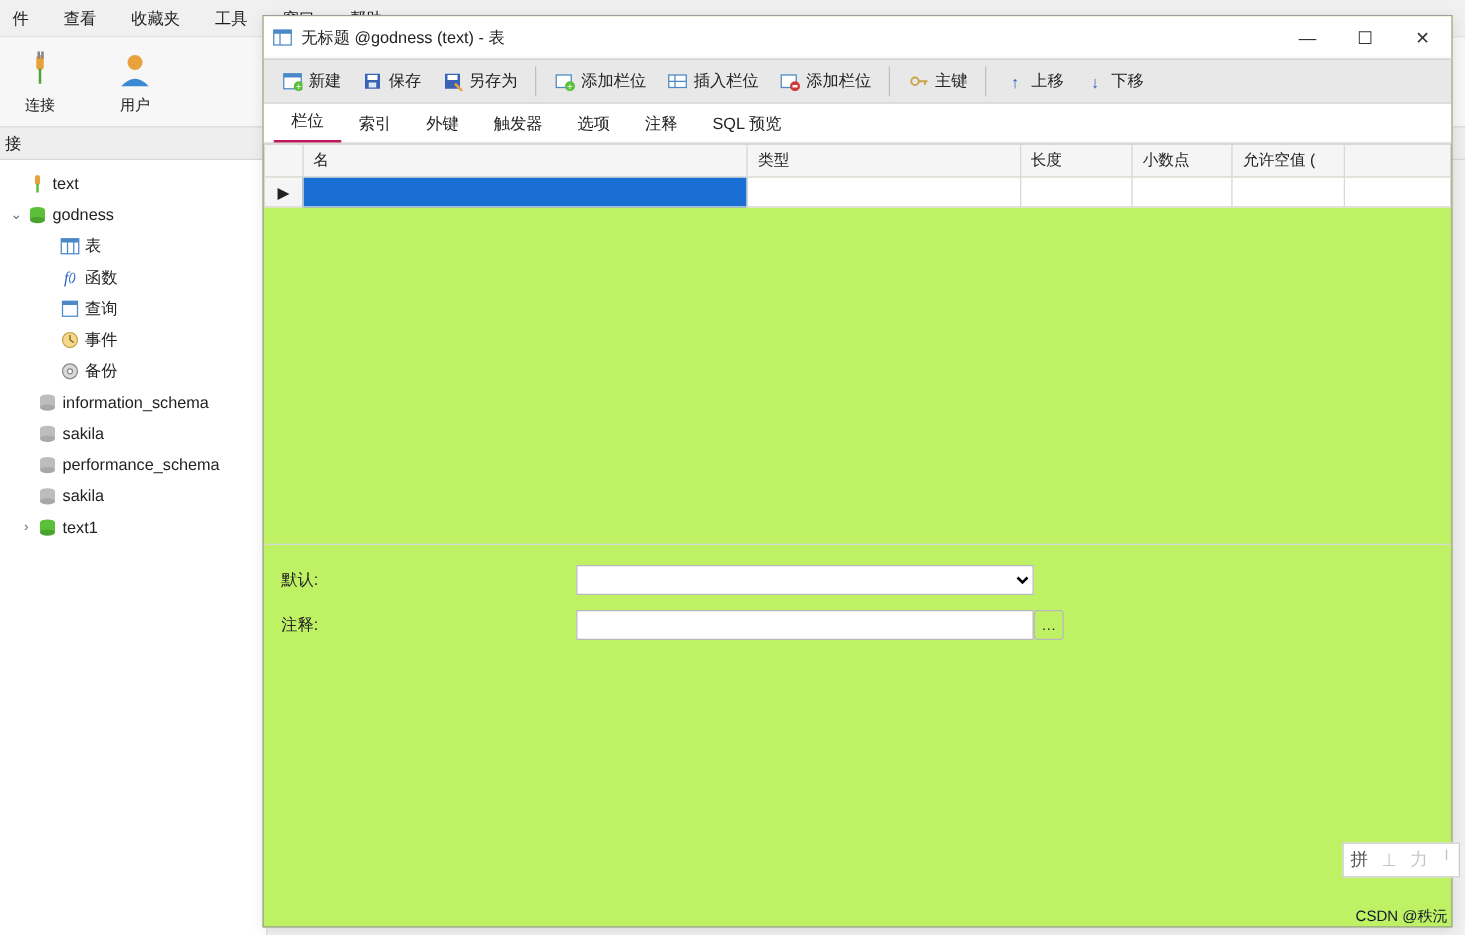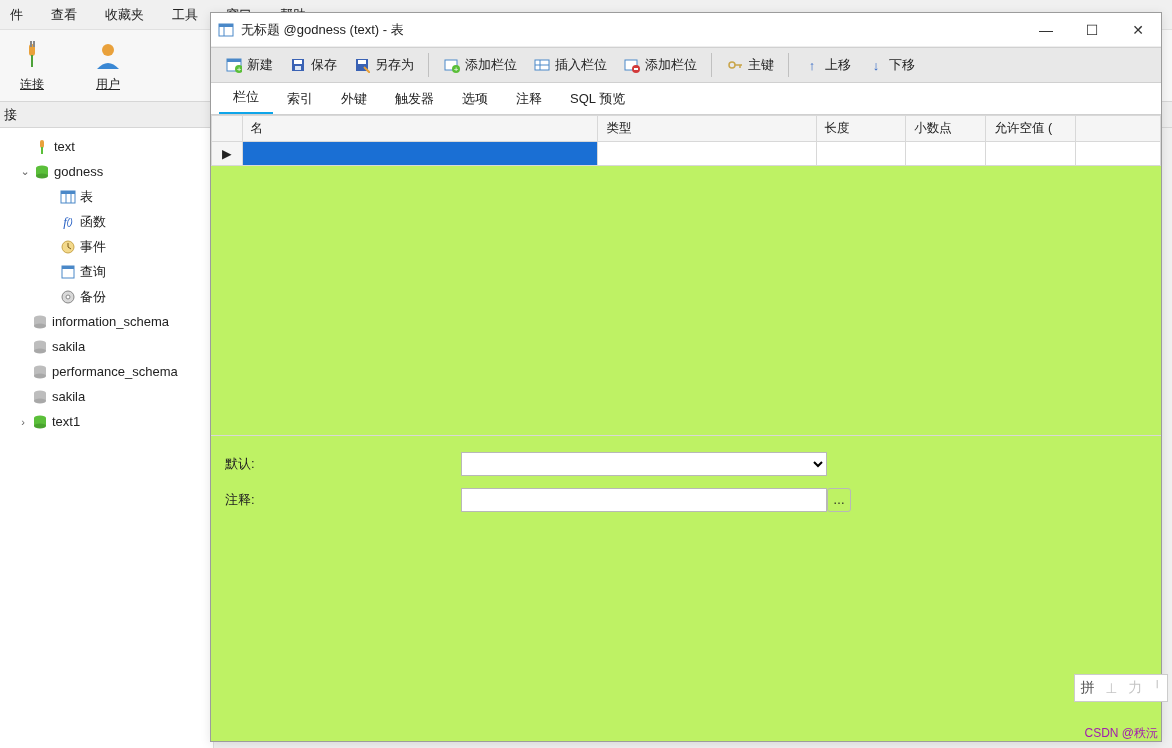--- a/index.html
+++ b/index.html
@@ -40,21 +40,20 @@
     gap: 40px;
     padding-left: 14px;
     position: relative;
   }
   .bg-tb-item {
     display: flex;
     flex-direction: column;
     align-items: center;
     gap: 2px;
     cursor: pointer;
-    text-decoration: underline;
   }
   .bg-tb-icon {
     width: 36px; height: 36px;
     display: flex; align-items: center; justify-content: center;
   }
   .bg-tb-label { font-size: 12px; }
 
   .bg-sub {
     height: 26px;
     background: #eee;
@@ -74,31 +73,30 @@
     border-right: 1px solid #dcdcdc;
     overflow: hidden;
     padding-top: 6px;
   }
   .node {
     display: flex; align-items: center;
     height: 25px;
     padding-left: 6px;
     white-space: nowrap;
     cursor: default;
-    margin-left: 12px;
   }
   .node .twisty {
     width: 14px; color: #666; font-size: 11px;
     text-align: center;
   }
   .node .icon {
     width: 20px; display: inline-flex; align-items: center; justify-content: center;
   }
   .node .label { padding-left: 2px; }
-  .ind1 { padding-left: 4px; }
+  .ind1 { padding-left: 14px; }
   .ind2 { padding-left: 46px; }
   .sel {}
 
   
   .win {
     position: absolute;
     left: 210px;
     top: 12px;
     width: 952px;
     height: 730px;
@@ -171,21 +169,21 @@
     border-bottom: 1px solid #d0d0d0;
   }
   .wtab {
     padding: 6px 14px;
     font-size: 13px;
     cursor: pointer;
     color: #222;
   }
   .wtab.active {
     font-weight: normal;
-    border-bottom: 2px solid #0ea5e9;
+    border-bottom: 2px solid #be185d;
   }
 
   .grid-area {
     flex: 0 0 320px;
     overflow: hidden;
   }
   .grid {
     width: 100%;
     border-collapse: collapse;
   }
@@ -225,21 +223,21 @@
     display: flex; align-items: center; justify-content: center;
     font-size: 12px;
     cursor: pointer;
   }
   .grow { flex: 1; }
 
   .watermark {
     position: absolute;
     right: 14px;
     bottom: 6px;
-    color: #a21caf;
+    color: #0f172a;
     font-size: 12px;
   }
   .ime-box {
     position: absolute;
     right: 4px;
     bottom: 46px;
     width: 94px; height: 28px;
     border: 1px solid #ccc;
     background: #fff;
     display: flex; align-items: center; justify-content: space-around;
@@ -323,35 +321,35 @@
       </span>
       <span class="label">表</span>
     </div>
     <div class="node ind2">
       <span class="icon" style="color:#2a62c4;font-style:italic;font-family:serif;">f<span style="font-size:9px">()</span></span>
       <span class="label">函数</span>
     </div>
     <div class="node ind2">
       <span class="icon">
         <svg width="16" height="16">
+            <rect x="2" y="2" width="12" height="12" fill="#fff" stroke="#4a88c8"></rect>
+            <rect x="2" y="2" width="12" height="3" fill="#4a88c8"></rect>
+          </svg>
+      </span>
+      <span class="label">查询</span>
+    </div>
+    <div class="node ind2">
+      <span class="icon">
+        <svg width="16" height="16">
             <circle cx="8" cy="8" r="6" fill="#f3d98b" stroke="#c9a54a"></circle>
             <line x1="8" y1="8" x2="8" y2="4" stroke="#7a5a1a"></line>
             <line x1="8" y1="8" x2="11" y2="10" stroke="#7a5a1a"></line>
           </svg>
       </span>
       <span class="label">事件</span>
-    </div>
-    <div class="node ind2">
-      <span class="icon">
-        <svg width="16" height="16">
-            <rect x="2" y="2" width="12" height="12" fill="#fff" stroke="#4a88c8"></rect>
-            <rect x="2" y="2" width="12" height="3" fill="#4a88c8"></rect>
-          </svg>
-      </span>
-      <span class="label">查询</span>
     </div>
     <div class="node ind2">
       <span class="icon">
         <svg width="16" height="16">
             <circle cx="8" cy="8" r="6" fill="#d9d9d9" stroke="#888"></circle>
             <circle cx="8" cy="8" r="2" fill="#fff" stroke="#888"></circle>
           </svg>
       </span>
       <span class="label">备份</span>
     </div>

